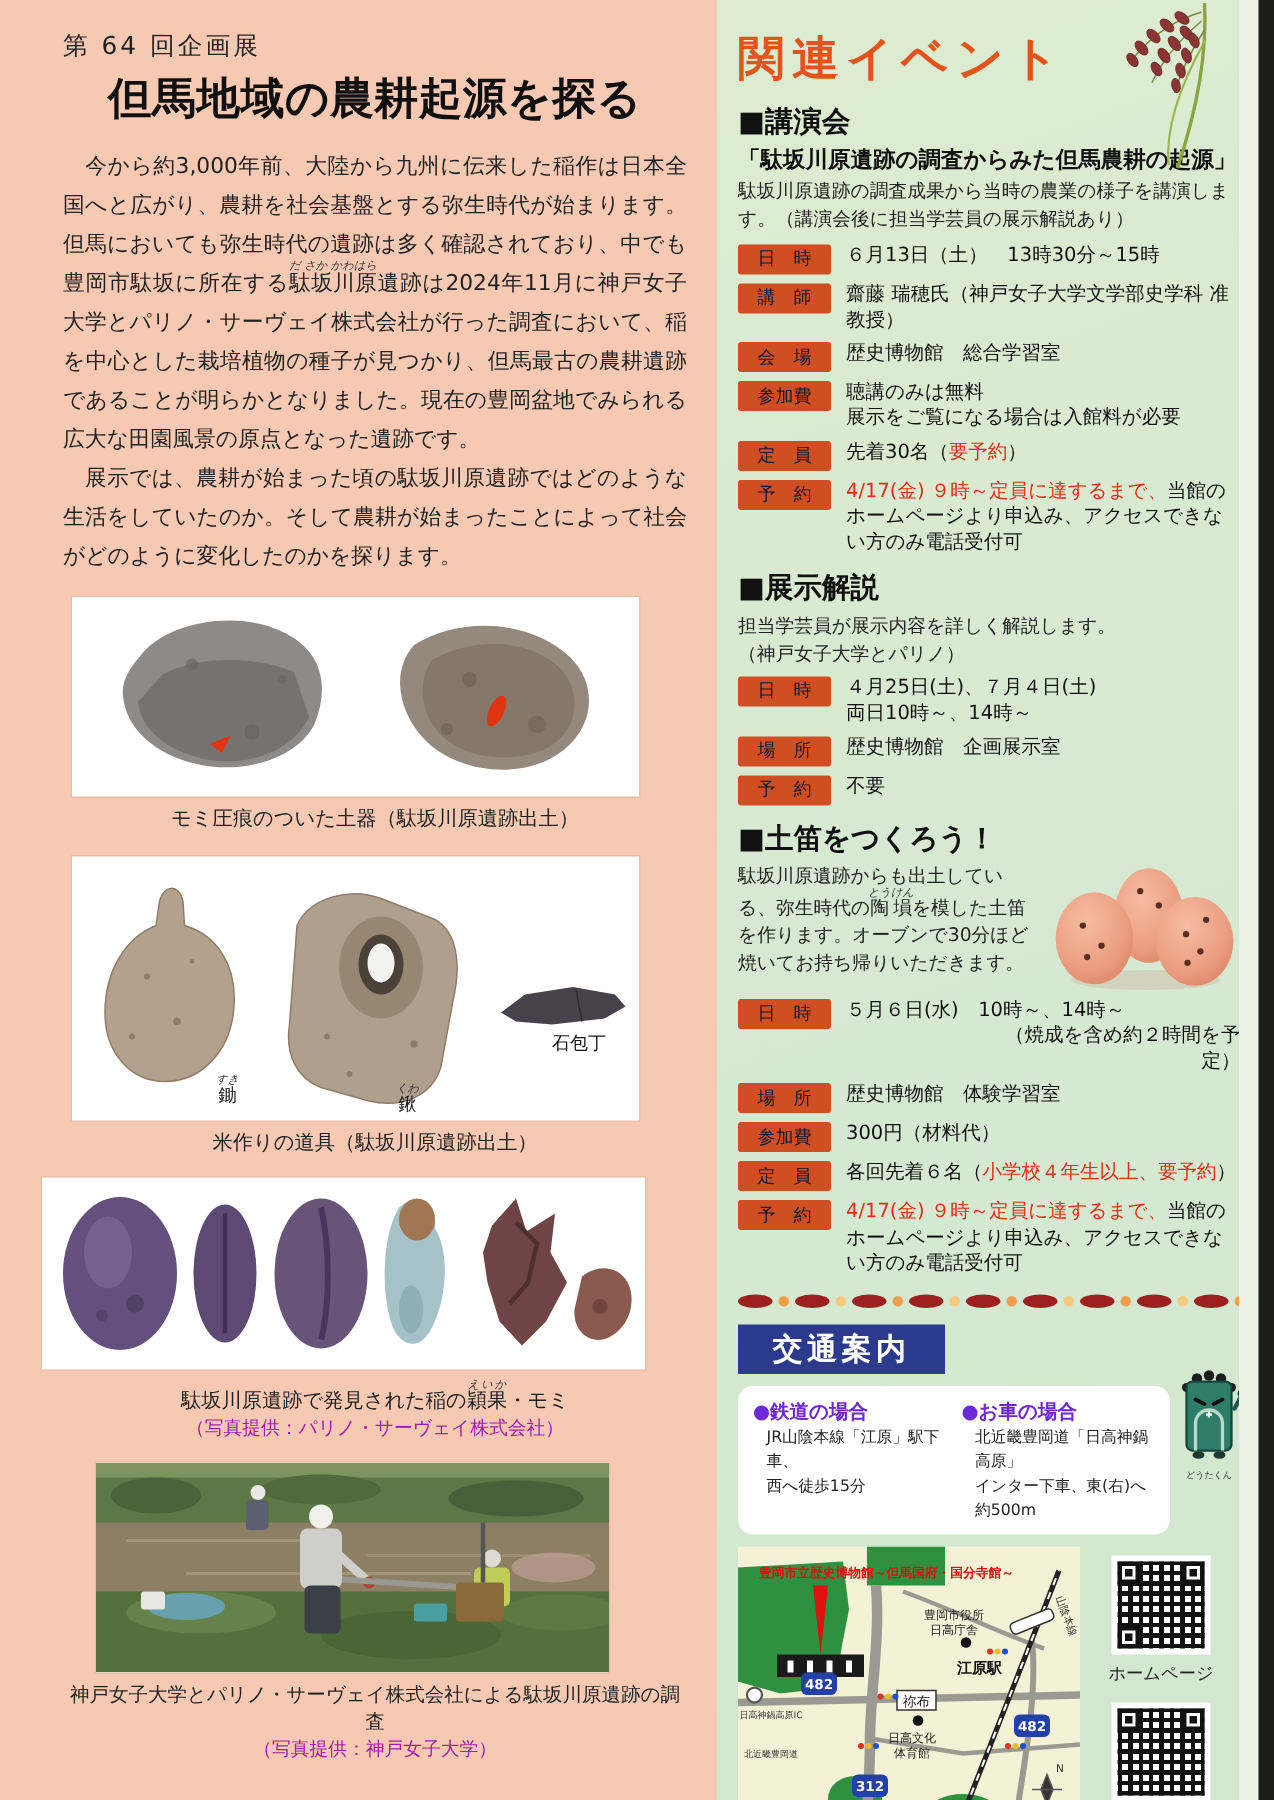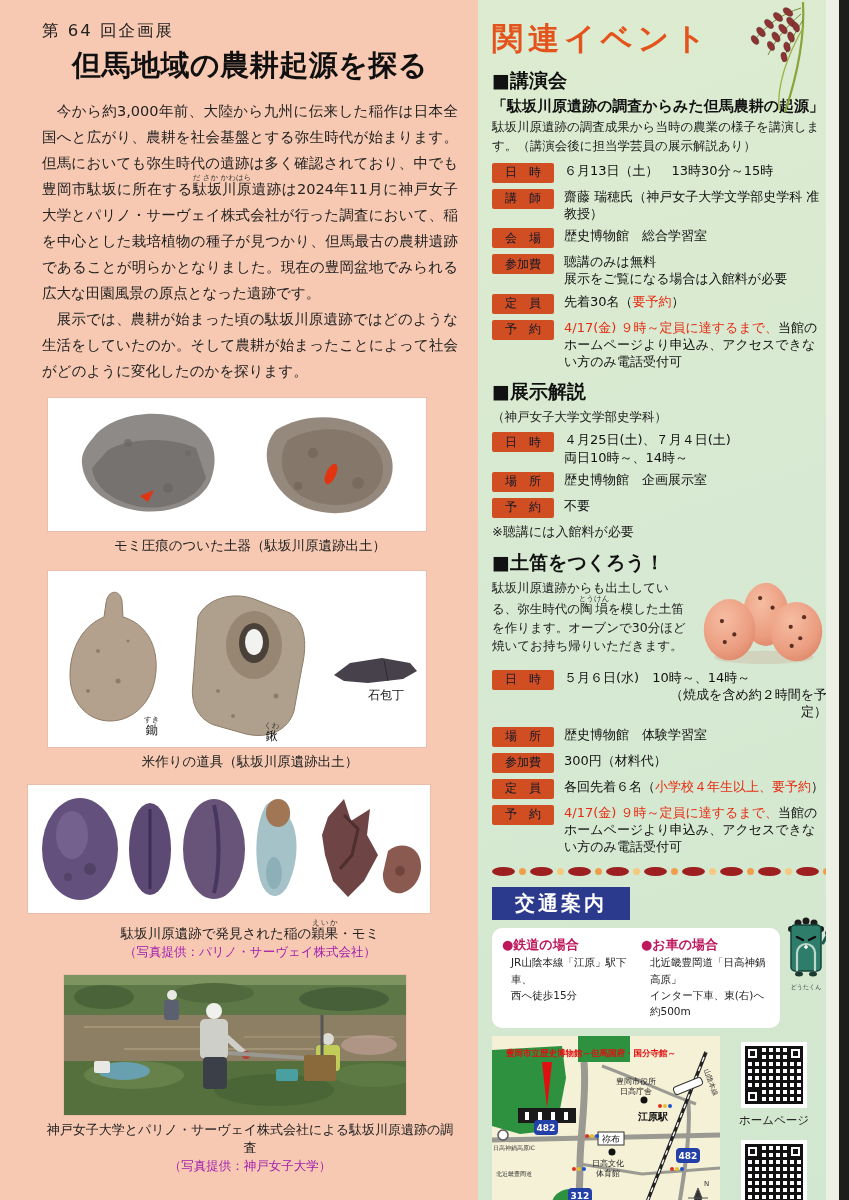--- a/index.html
+++ b/index.html
@@ -5,21 +5,21 @@
   html,body{margin:0;padding:0;}
   .page{position:relative;width:849px;height:1200px;overflow:hidden;background:#fff;
         font-family:"DejaVu Sans","Liberation Sans",sans-serif;color:#1b1b1b;}
   
   .left-col{position:absolute;left:0;top:0;width:478px;height:1200px;background:#f7c9b2;}
   .left-inner{padding:20px 20px 0 42px;}
   .exh-no{font-size:16.5px;letter-spacing:2px;color:#222;}
   .main-title{font-size:29px;font-weight:bold;color:#101010;margin:4px 0 12px;letter-spacing:.5px;text-align:center;}
   .body-text{font-size:14.5px;line-height:26px;text-align:justify;color:#222;}
   .body-text p{margin:0;}
-  ruby rt{font-size:7.5px;color:#333;}
+  ruby rt{font-size:7.5px;color:#333;font-style:italic;}
   .photo-card{background:#fff;position:relative;overflow:hidden;box-shadow:0 0 0 1px rgba(0,0,0,.05);}
   .photo-cap{font-size:13.5px;text-align:center;margin-top:6px;color:#222;}
   .photo-cap2{font-size:12.5px;text-align:center;margin-top:1px;color:#a21caf;}
   #photo1{width:378px;height:133px;margin:14px 0 0 6px;}
   #photo2{width:378px;height:176px;margin:16px 0 0 6px;}
   #photo3{width:402px;height:128px;margin:14px 0 0 -14px;}
   #photo4{width:342px;height:140px;margin:14px 0 0 22px;}
   .tool-label{position:absolute;font-size:12px;color:#111;text-align:center;line-height:1.1;}
   
   .right-col{position:absolute;left:478px;top:0;width:371px;height:1200px;
@@ -41,21 +41,21 @@
   .whistles{float:right;width:128px;height:86px;margin:0 0 4px 6px;}
   .divider{display:flex;align-items:center;gap:4px;height:12px;margin:10px 0 10px;overflow:hidden;}
   .grain{width:23px;height:9px;border-radius:50%;background:#9e1f1f;flex:0 0 auto;}
   .dot{width:7px;height:7px;border-radius:50%;background:#ef9f4b;flex:0 0 auto;}
   .dot.light{background:#f5ca80;}
   .access-sec{position:relative;}
   .access-head{width:138px;height:33px;background:#2b3a8d;color:#fff;font-size:20px;font-weight:bold;
                display:flex;align-items:center;justify-content:center;letter-spacing:3px;margin:0 0 8px;}
   .access-card{background:#fff;border-radius:10px;padding:8px 10px;width:268px;display:flex;gap:10px;}
   .acc-col{flex:1;}
-  .acc-title{font-size:13px;font-weight:bold;color:#be185d;}
+  .acc-title{font-size:13px;font-weight:bold;color:#6d28d9;}
   .acc-line{font-size:10.5px;line-height:1.55;color:#222;padding-left:9px;}
   .mascot{position:absolute;right:-4px;top:30px;width:50px;text-align:center;}
   .mascot-name{font-size:6px;color:#333;}
   .map-row{display:flex;margin-top:8px;}
   .map-box{width:228px;height:184px;flex:0 0 auto;}
   .qr-col{width:100px;display:flex;flex-direction:column;align-items:center;margin-left:4px;padding-top:6px;}
   .qr{width:58px;height:58px;background:#fff;padding:4px;position:relative;box-sizing:content-box;}
   .qr-pattern{width:100%;height:100%;
       background:repeating-linear-gradient(90deg,#111 0 3px,transparent 3px 7px),
                  repeating-linear-gradient(0deg,#111 0 3px,#fff 3px 7px);}
@@ -238,38 +238,38 @@
           </div>
         <div class="row">
             <span class="pill">予　約</span>
             <span class="val"><span class="red">4/17(金) ９時～定員に達するまで、</span><span>当館のホームページより申込み、アクセスできない方のみ電話受付可</span></span>
           </div>
       </div>
 
       <div class="event-sec">
         <div class="sec-head">■展示解説</div>
         <p class="desc" style="margin-bottom:4px;">
-            <span style="display:block">（神戸女子大学文学部史学科）</span>
+            <span style="display:block">担当学芸員が展示内容を詳しく解説します。</span>
+            <span style="display:block">（神戸女子大学とパリノ）</span>
           </p>
         <div class="row">
             <span class="pill">日　時</span>
             <span class="val">
               <span style="display:block">４月25日(土)、７月４日(土)</span>
               <span style="display:block">両日10時～、14時～</span>
             </span>
           </div>
         <div class="row">
             <span class="pill">場　所</span>
             <span class="val">歴史博物館　企画展示室</span>
           </div>
         <div class="row">
             <span class="pill">予　約</span>
             <span class="val">不要</span>
           </div>
-        <div class="note">※聴講には入館料が必要</div>
       </div>
 
       <div class="event-sec">
         <div class="sec-head">■土笛をつくろう！</div>
         <svg class="whistles" viewBox="0 0 130 90">
           <defs>
             <radialGradient id="wg" cx="40%" cy="32%" r="75%">
               <stop offset="0%" stop-color="#f6bda2"></stop>
                 <stop offset="70%" stop-color="#eb9d80"></stop>
                 <stop offset="100%" stop-color="#dd8668"></stop>

